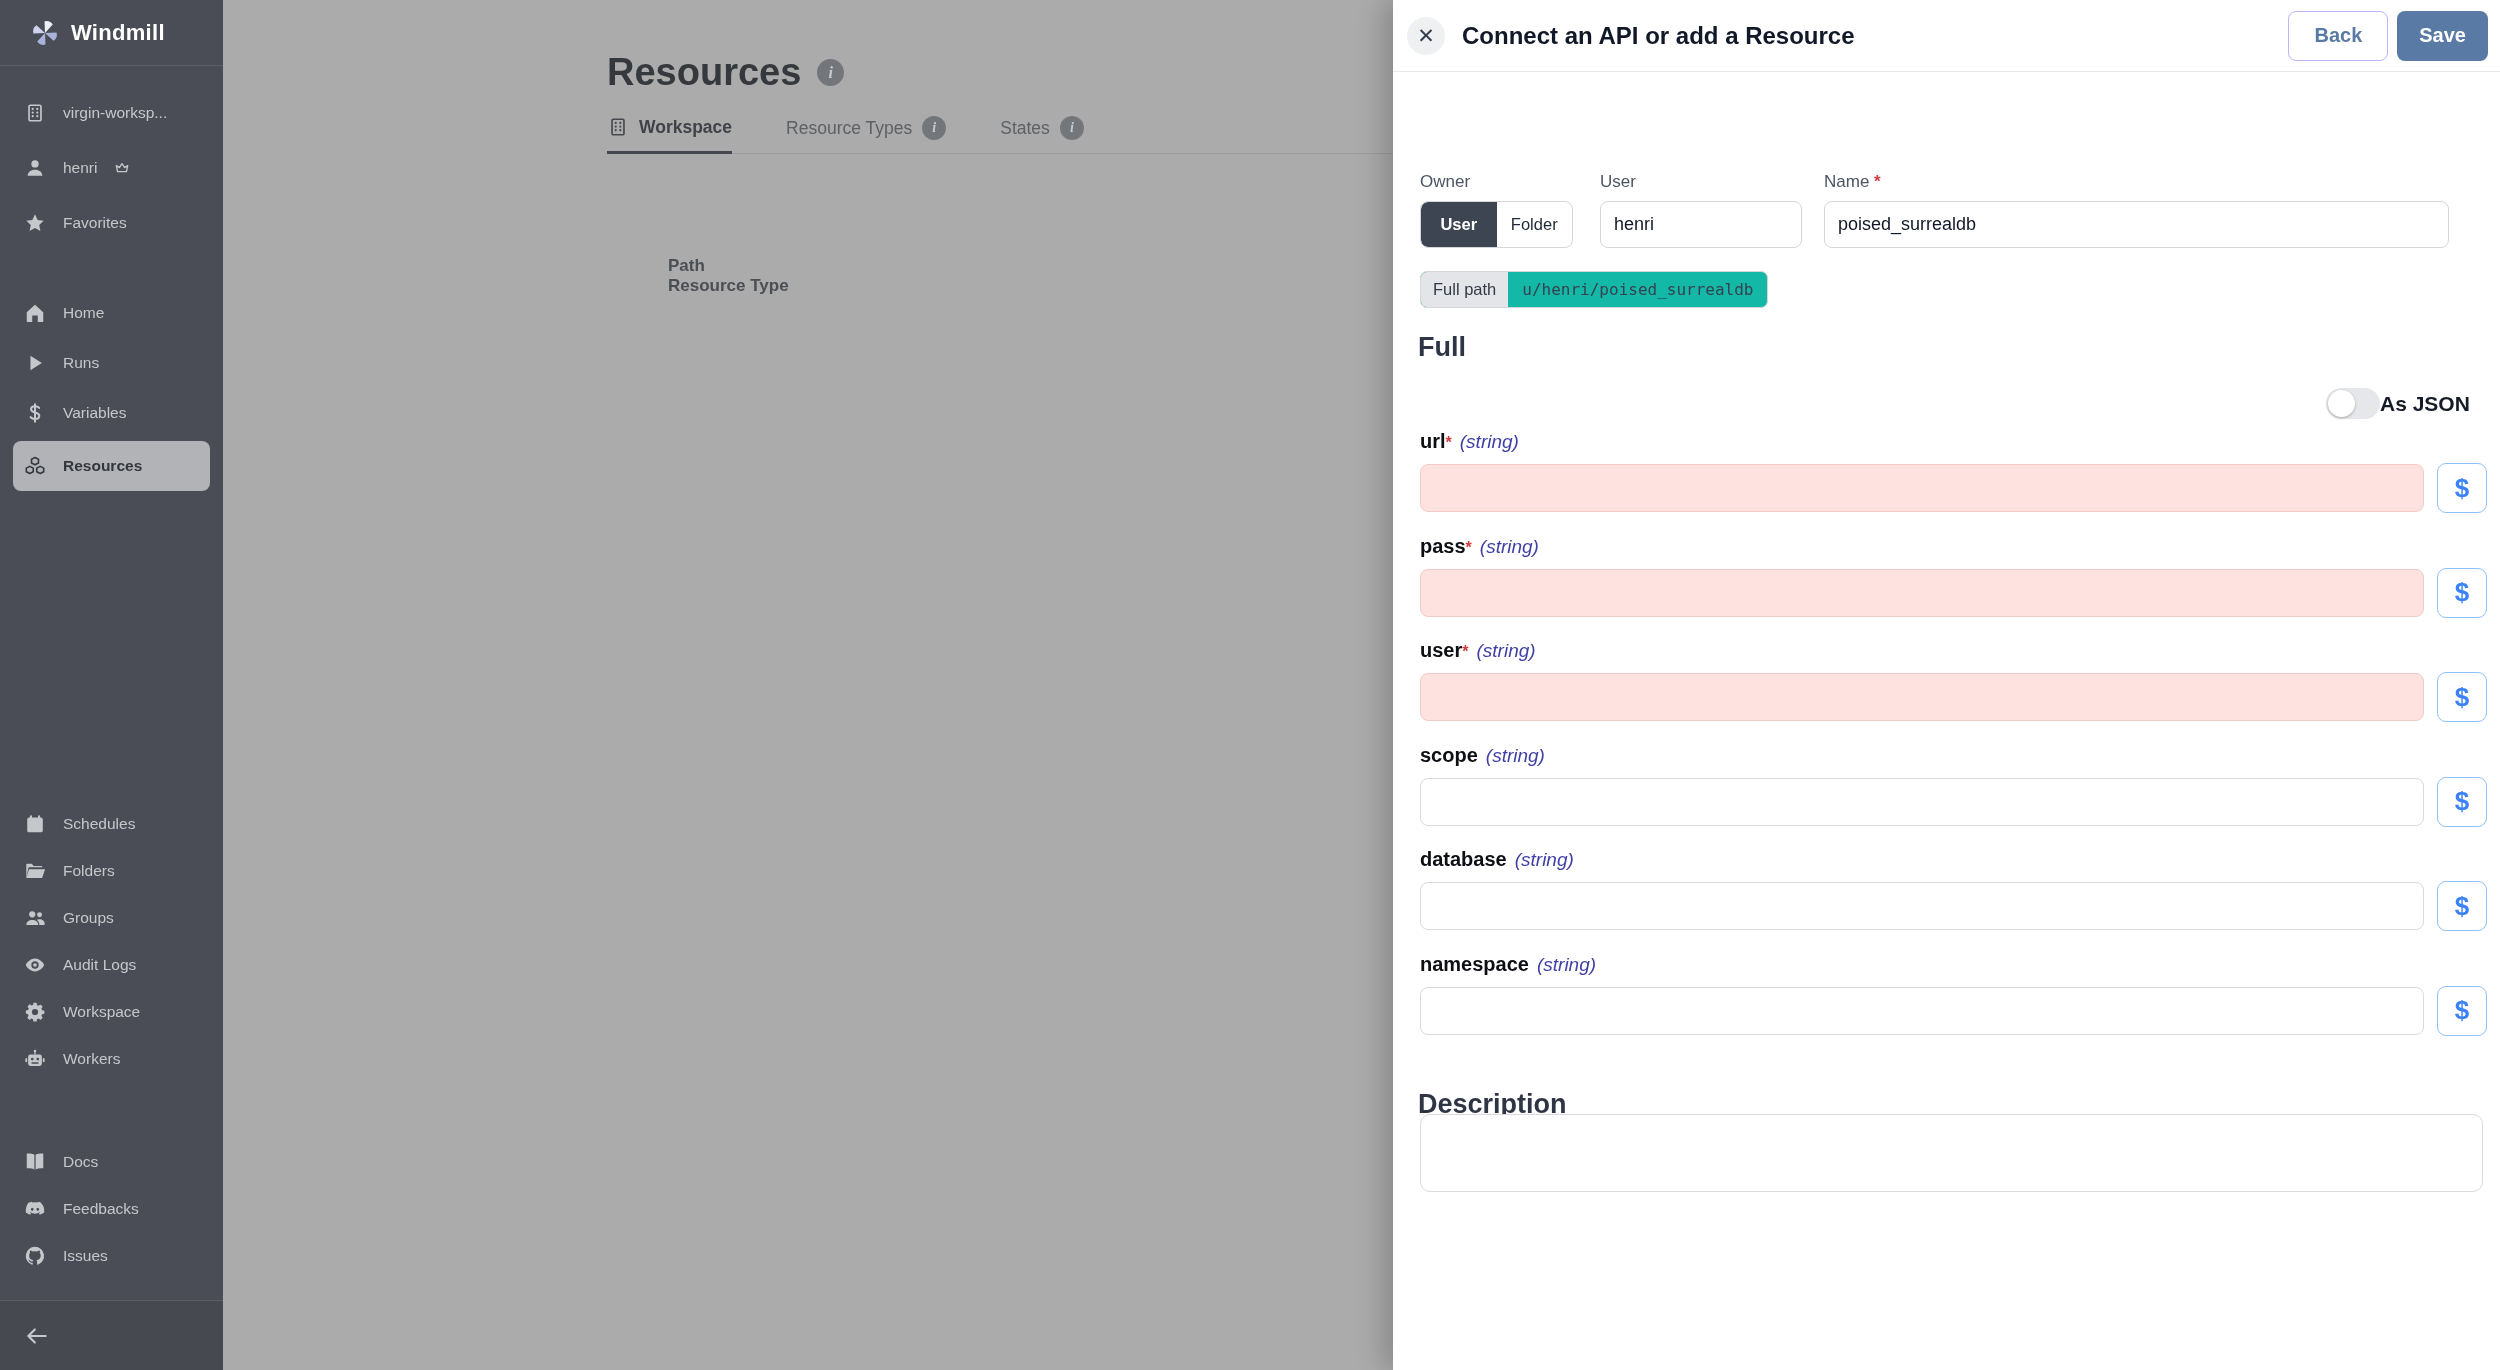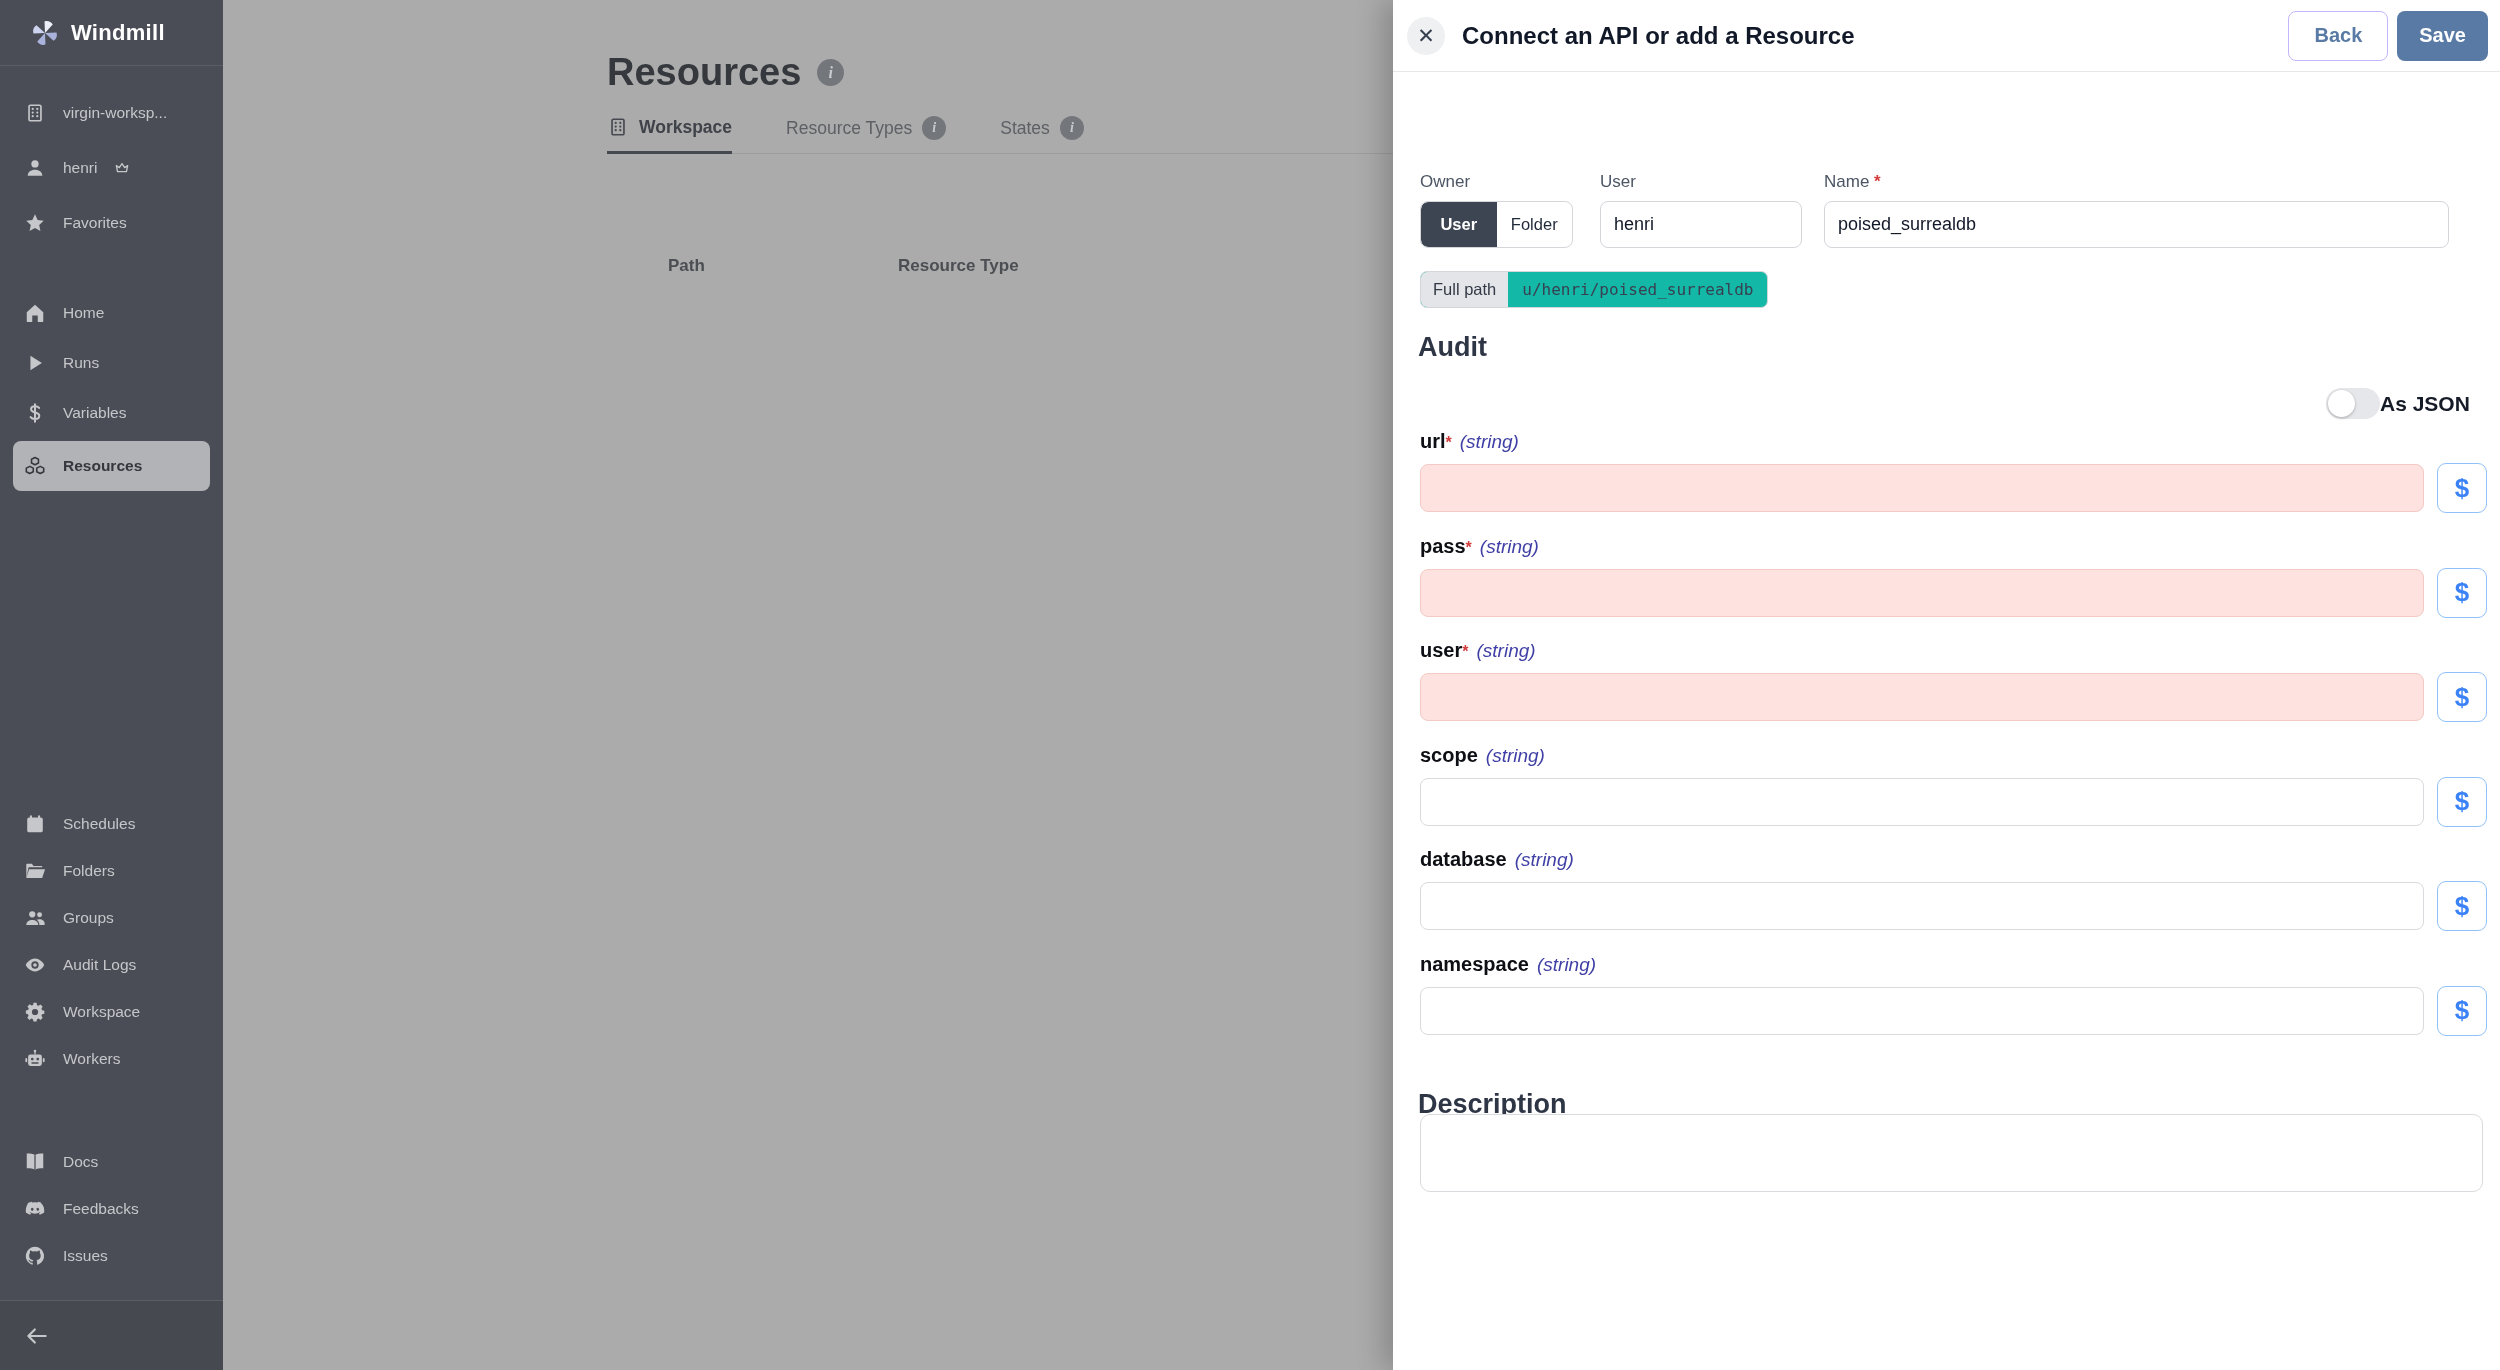--- a/index.html
+++ b/index.html
@@ -45,21 +45,21 @@
         align-items:flex-end;border-bottom:1px solid #9b9c9f;}
   .tab{display:flex;align-items:center;gap:10px;font-size:17.5px;color:#5d6065;
        padding-bottom:13px;cursor:pointer;}
   .tab .ticn{width:22px;height:22px;color:#45484e;}
   .tab .ticn svg{width:22px;height:22px;}
   .tab.active{color:#3f4248;font-weight:bold;border-bottom:3px solid #45484e;margin-bottom:-1px;}
   .search{position:absolute;left:384px;top:186px;width:786px;height:45px;background:#b2b3b5;
           border:1px solid #9b9c9f;border-radius:8px;padding:0 14px;font-size:17px;color:#3c3f44;
           font-family:"Liberation Sans",sans-serif;outline:none;}
   .search::placeholder{color:#76787c;}
-  .cols{position:absolute;left:445px;top:256px;display:flex;font-size:17px;font-weight:bold;color:#4b4e53;}
+  .cols{position:absolute;left:445px;top:256px;display:flex;font-size:17px;font-weight:bold;color:#4b4e53;flex-direction:column;}
   .cols .c1{width:230px;}
 
   
   .drawer{position:absolute;left:1393px;top:0;width:1107px;height:1370px;background:#ffffff;
           box-shadow:-10px 0 26px rgba(0,0,0,.20);z-index:2;}
   .drawer-header{height:72px;border-bottom:1px solid #e7e8ea;display:flex;align-items:center;
                  padding:0 12px 0 14px;}
   .close-btn{width:38px;height:38px;border-radius:50%;background:#eef0f2;color:#374151;border:none;
              font-size:21px;line-height:1;display:flex;align-items:center;justify-content:center;cursor:pointer;}
   .drawer-title{margin-left:17px;font-size:24px;font-weight:600;color:#111827;flex:1;}
@@ -361,21 +361,21 @@
           <span class="req-star">*</span>
         </div>
         <input class="text-input w-name" type="text" value="poised_surrealdb" style="">
       </div>
 
       <div class="fullpath">
         <span class="tag">Full path</span>
         <span class="pth">u/henri/poised_surrealdb</span>
       </div>
 
-      <h2 class="sec-heading h-value">Audit</h2>
+      <h2 class="sec-heading h-value">Full</h2>
 
       <div class="asjson">
         <span class="toggle">
             <span class="knob"></span>
           </span>
         <span class="asjson-label">As JSON</span>
       </div>
 
       <div id="fields">
           <div class="field required">

